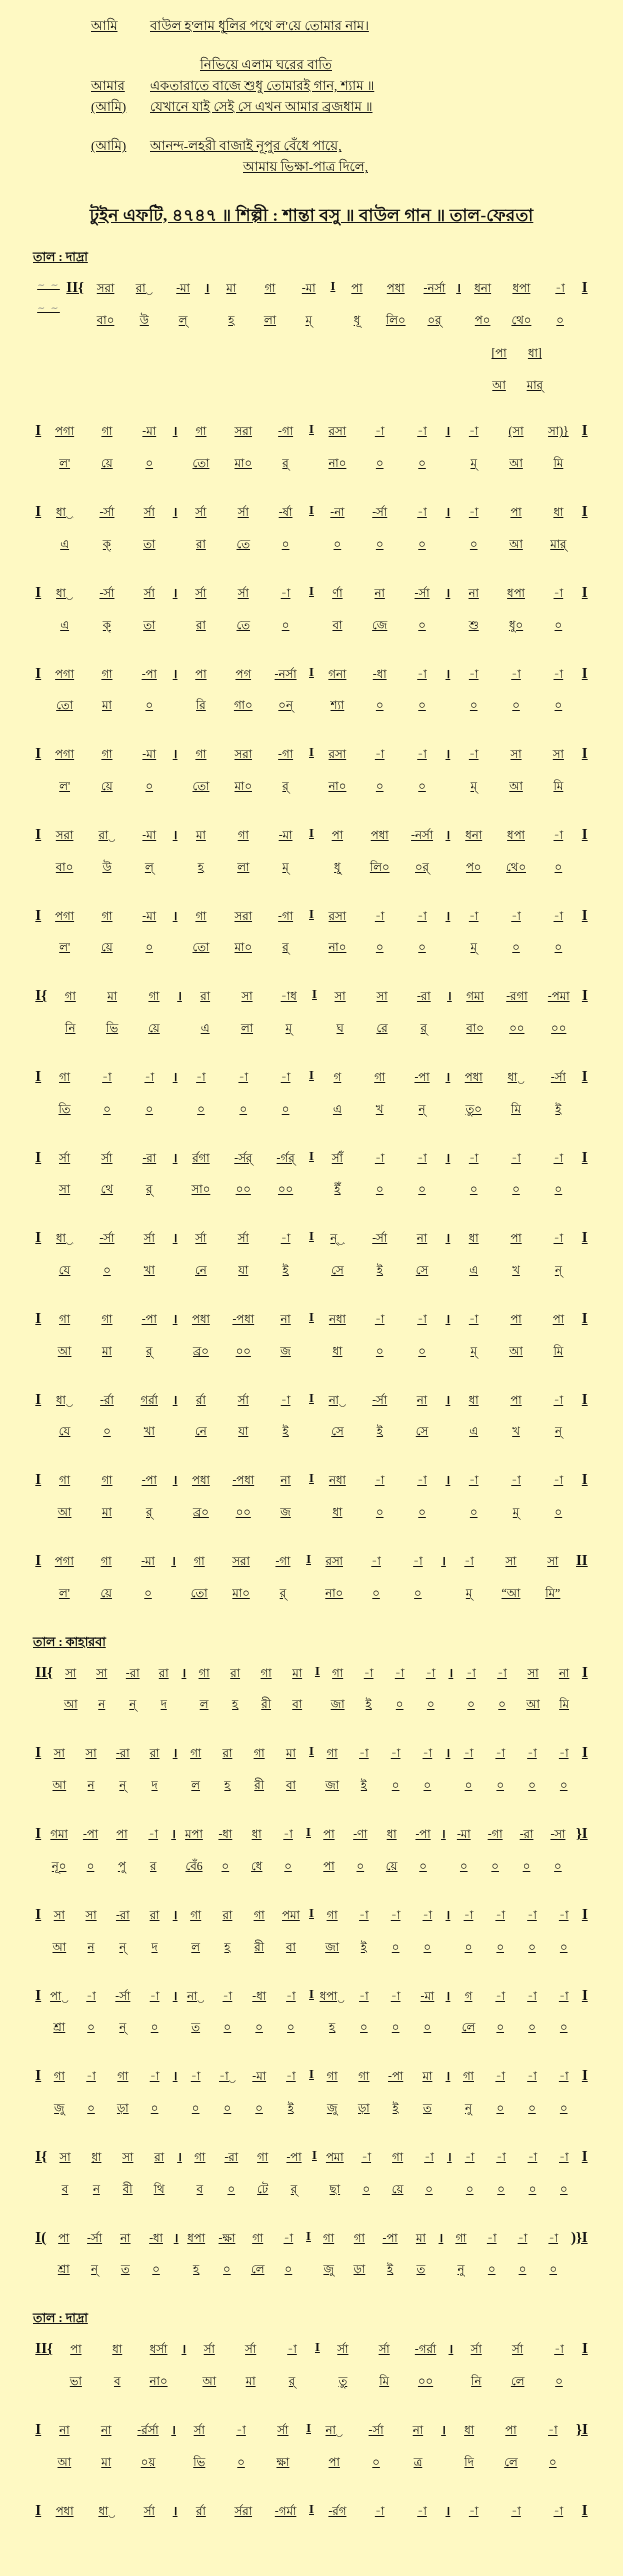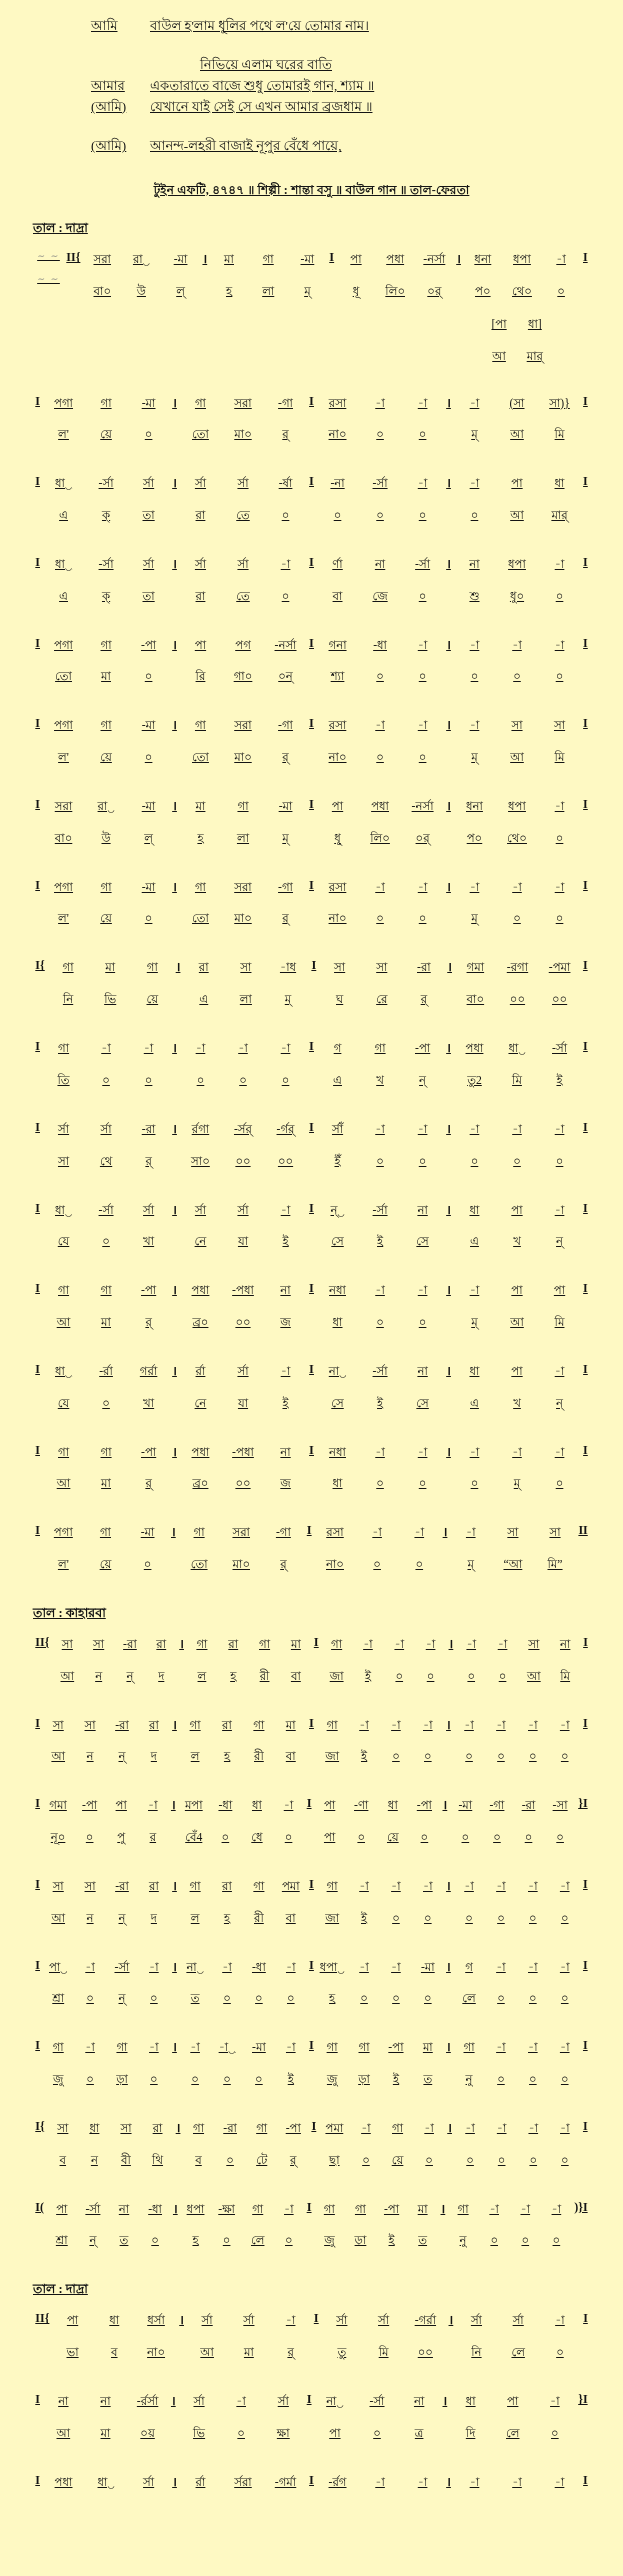--- a/index.html
+++ b/index.html
@@ -11,34 +11,34 @@
   }
   
   .head{padding-left:58px;}
   .hline{display:flex;font-size:13.2px;line-height:1.58;}
   .hline .pfx{flex:0 0 59px;white-space:nowrap;}
   .hline .txt{white-space:nowrap;}
   .hline.gap{margin-top:18.7px;}
   .hline.ind2 .txt{padding-left:50px;}
   .hline.ind3 .txt{padding-left:93px;}
   .title-line{
-    text-align:center;font-weight:bold;font-size:12px;
+    text-align:center;font-weight:bold;font-size:17px;
     margin:23.4px 0 18.7px 0;letter-spacing:0.2px;
   }
   
   .sections{padding:0;}
   .section{margin-bottom:6.2px;}
   .sec-label{font-weight:bold;font-size:12.5px;margin:11px 0 11px 0;}
   .srow{display:flex;align-items:flex-start;margin:0 0 29px 0;}
   .col{flex:1 1 0;display:flex;flex-direction:column;align-items:center;min-width:0;}
   .col.bar{flex:0 0 auto;padding:0 2.3px;}
   .n{font-size:11.7px;white-space:nowrap;}
   .l{font-size:11.7px;white-space:nowrap;margin-top:11.7px;}
   .bar .n{font-weight:bold;font-size:12.5px;}
-  .bar.lead .n,.bar.trail .n{font-size:12px;}
+  .bar.lead .n,.bar.trail .n{font-size:15px;}
   .col.marks{flex:0 0 31px;color:#8a8a85;}
   .col.marks .n,.col.marks .l{font-size:9.3px;letter-spacing:1.6px;}
   .pickup-row{display:flex;justify-content:flex-end;padding-right:47px;margin:-15.6px 0 26.5px 0;}
   .pickup-row .col{flex:0 0 auto;margin-left:20px;}
 </style>
 </head>
 <body>
 
 <div class="page">
   <div class="head">
@@ -55,20 +55,24 @@
         <div class="txt">একতারাতে বাজে শুধু তোমারই গান, শ্যাম ॥</div>
       </div>
       <div class="hline ind1">
         <div class="pfx">(আমি)</div>
         <div class="txt">যেখানে যাই সেই সে এখন আমার ব্রজধাম ॥</div>
       </div>
       <div class="hline ind1 gap">
         <div class="pfx">(আমি)</div>
         <div class="txt">আনন্দ-লহরী বাজাই নূপুর বেঁধে পায়ে,</div>
       </div>
+      <div class="hline ind3">
+        <div class="pfx"></div>
+        <div class="txt">আমায় ভিক্ষা-পাত্র দিলে,</div>
+      </div>
     </div>
   <div class="title-line">টুইন এফটি, ৪৭৪৭ ॥  শিল্পী : শান্তা বসু ॥  বাউল গান ॥  তাল-ফেরতা</div>
   <div class="sections">
       <div class="section">
         <div class="sec-label">তাল : দাদ্রা</div>
         <div class="srow">
           <div class="col marks">
             <div class="n">∼ ∼</div>
             <div class="l">∼ ∼</div>
           </div>
@@ -759,21 +763,21 @@
           <div class="col">
             <div class="n">-পা</div>
             <div class="l">ন্</div>
           </div>
           <div class="col bar mid">
             <div class="n">।</div>
             <div class="l"></div>
           </div>
           <div class="col">
             <div class="n">পধা</div>
-            <div class="l">তু2</div>
+            <div class="l">তু০</div>
           </div>
           <div class="col">
             <div class="n">ধা‿</div>
             <div class="l">মি</div>
           </div>
           <div class="col">
             <div class="n">-র্সা</div>
             <div class="l">ই</div>
           </div>
           <div class="col bar trail">
@@ -1396,21 +1400,21 @@
           <div class="col">
             <div class="n">-া</div>
             <div class="l">র</div>
           </div>
           <div class="col bar mid">
             <div class="n">।</div>
             <div class="l"></div>
           </div>
           <div class="col">
             <div class="n">মপা</div>
-            <div class="l">বেঁ4</div>
+            <div class="l">বেঁ6</div>
           </div>
           <div class="col">
             <div class="n">-ধা</div>
             <div class="l">০</div>
           </div>
           <div class="col">
             <div class="n">ধা</div>
             <div class="l">ধে</div>
           </div>
           <div class="col">

